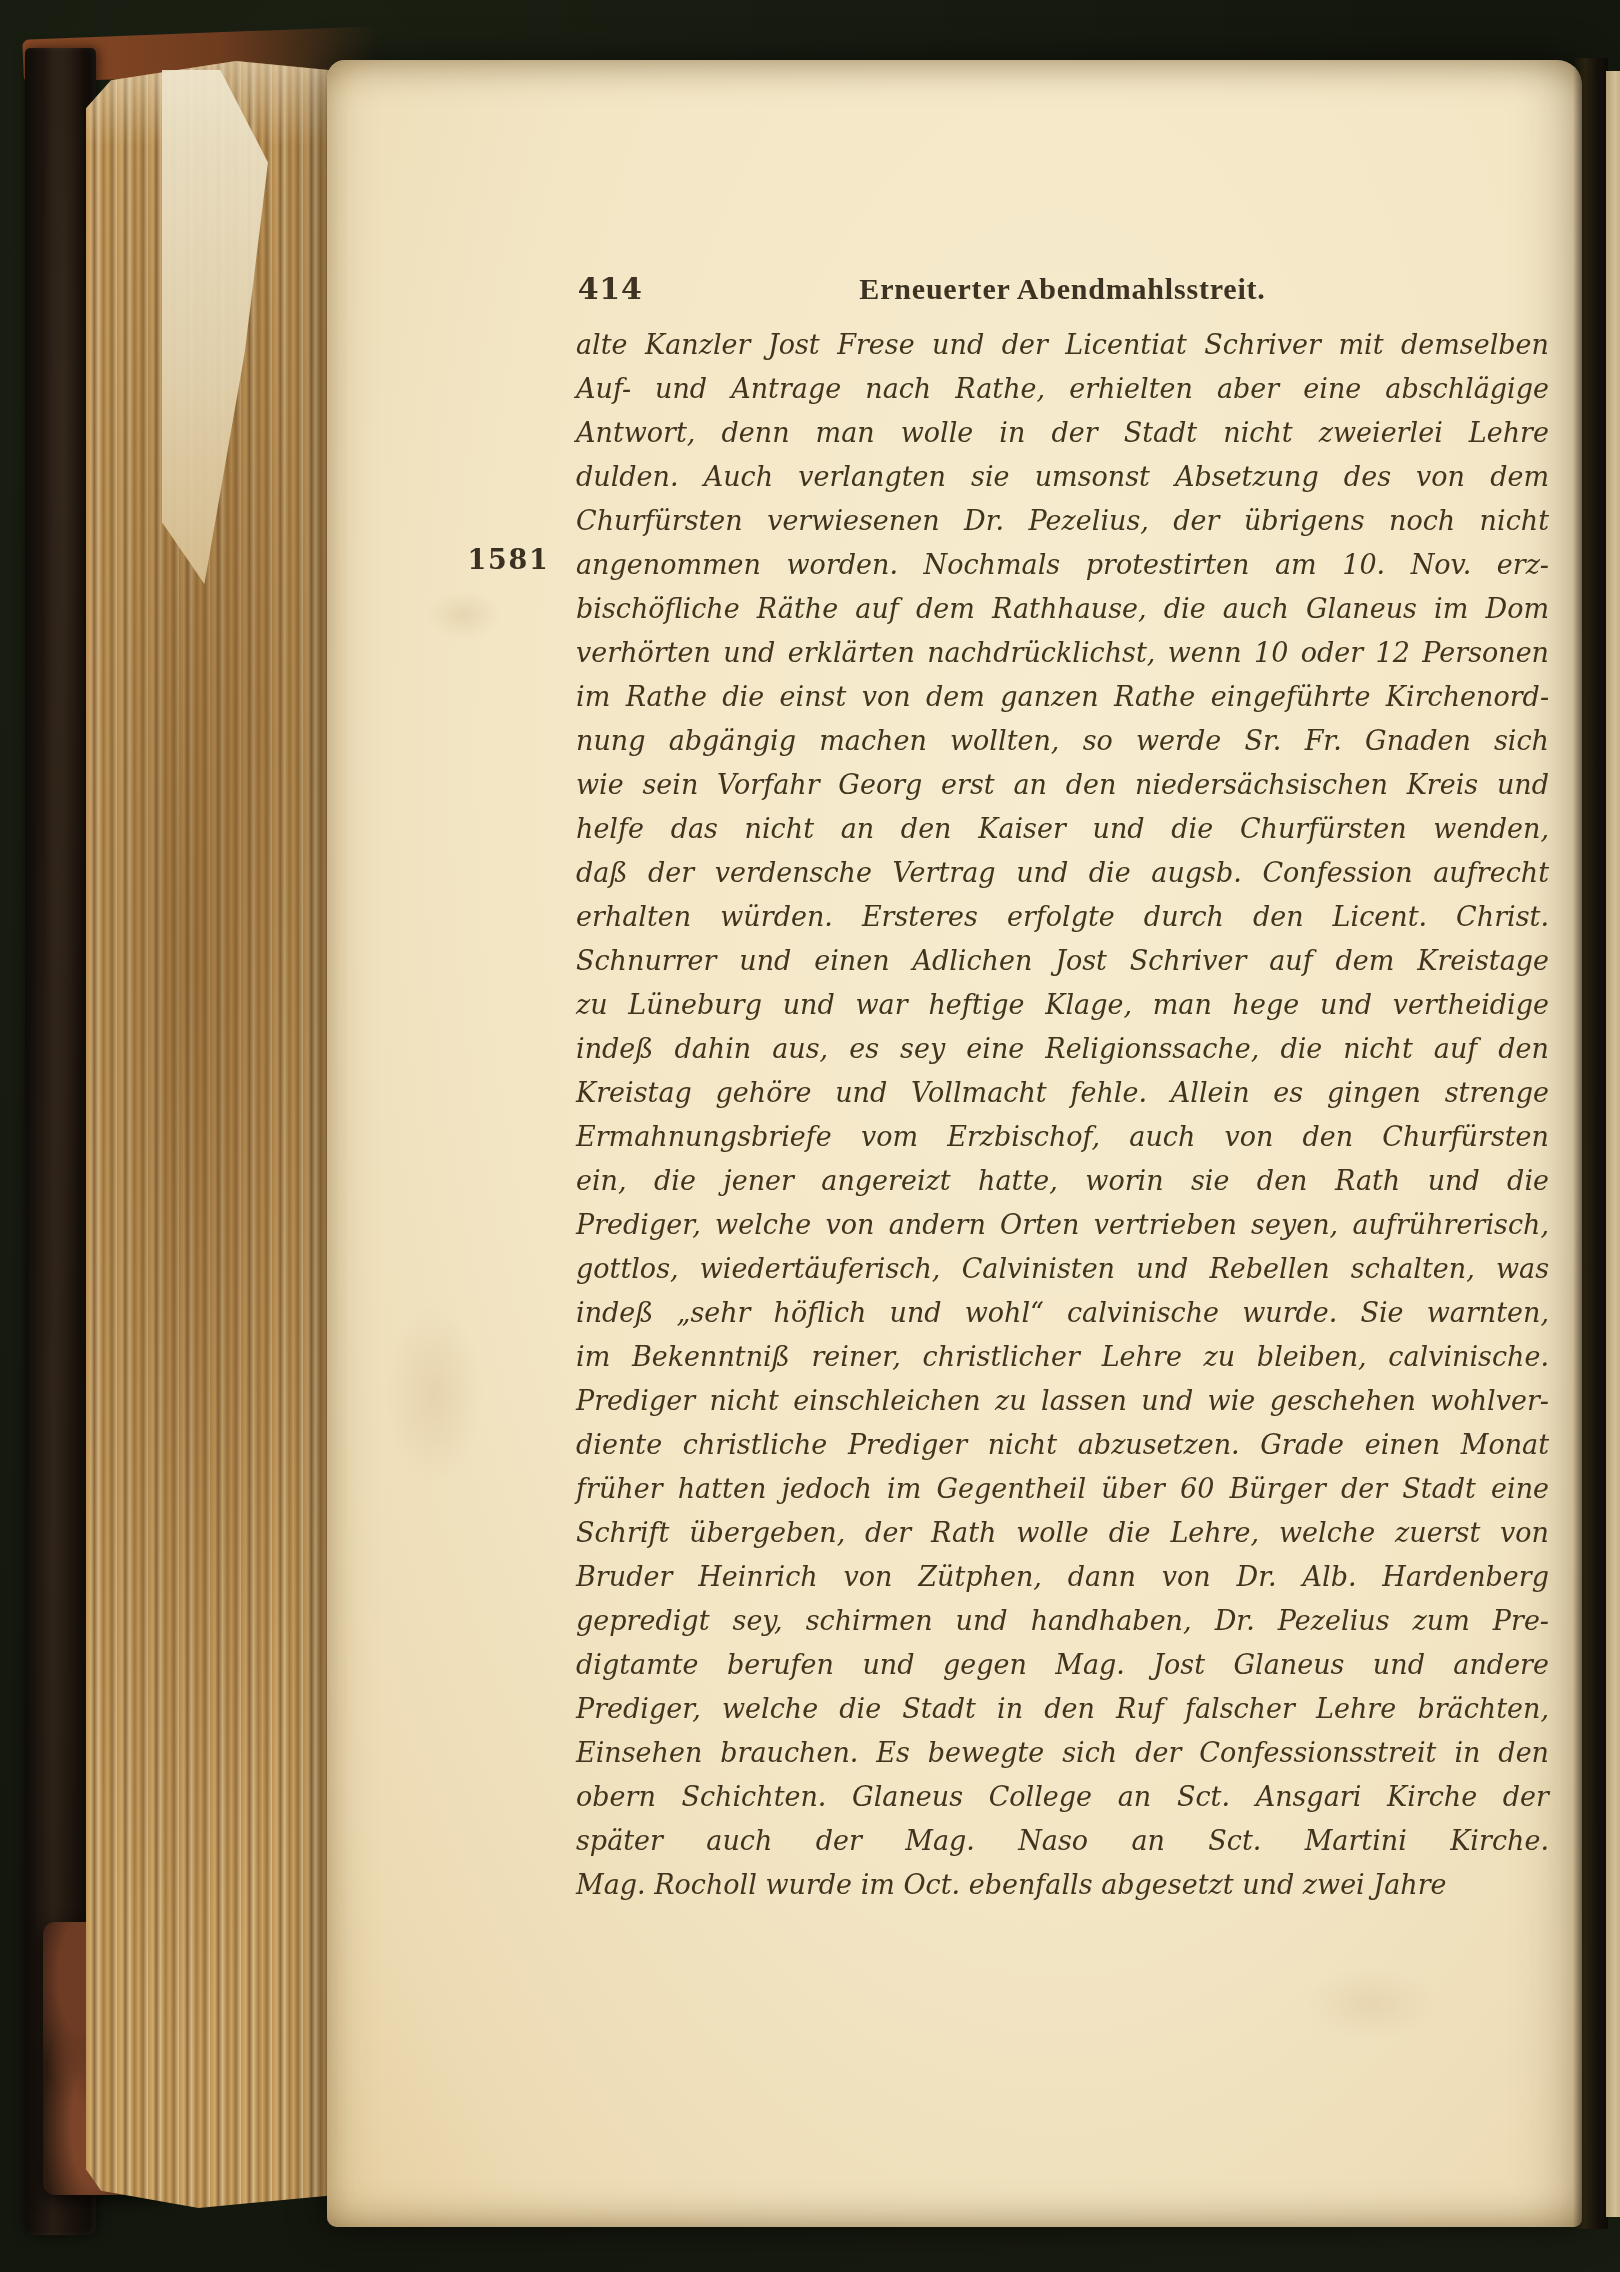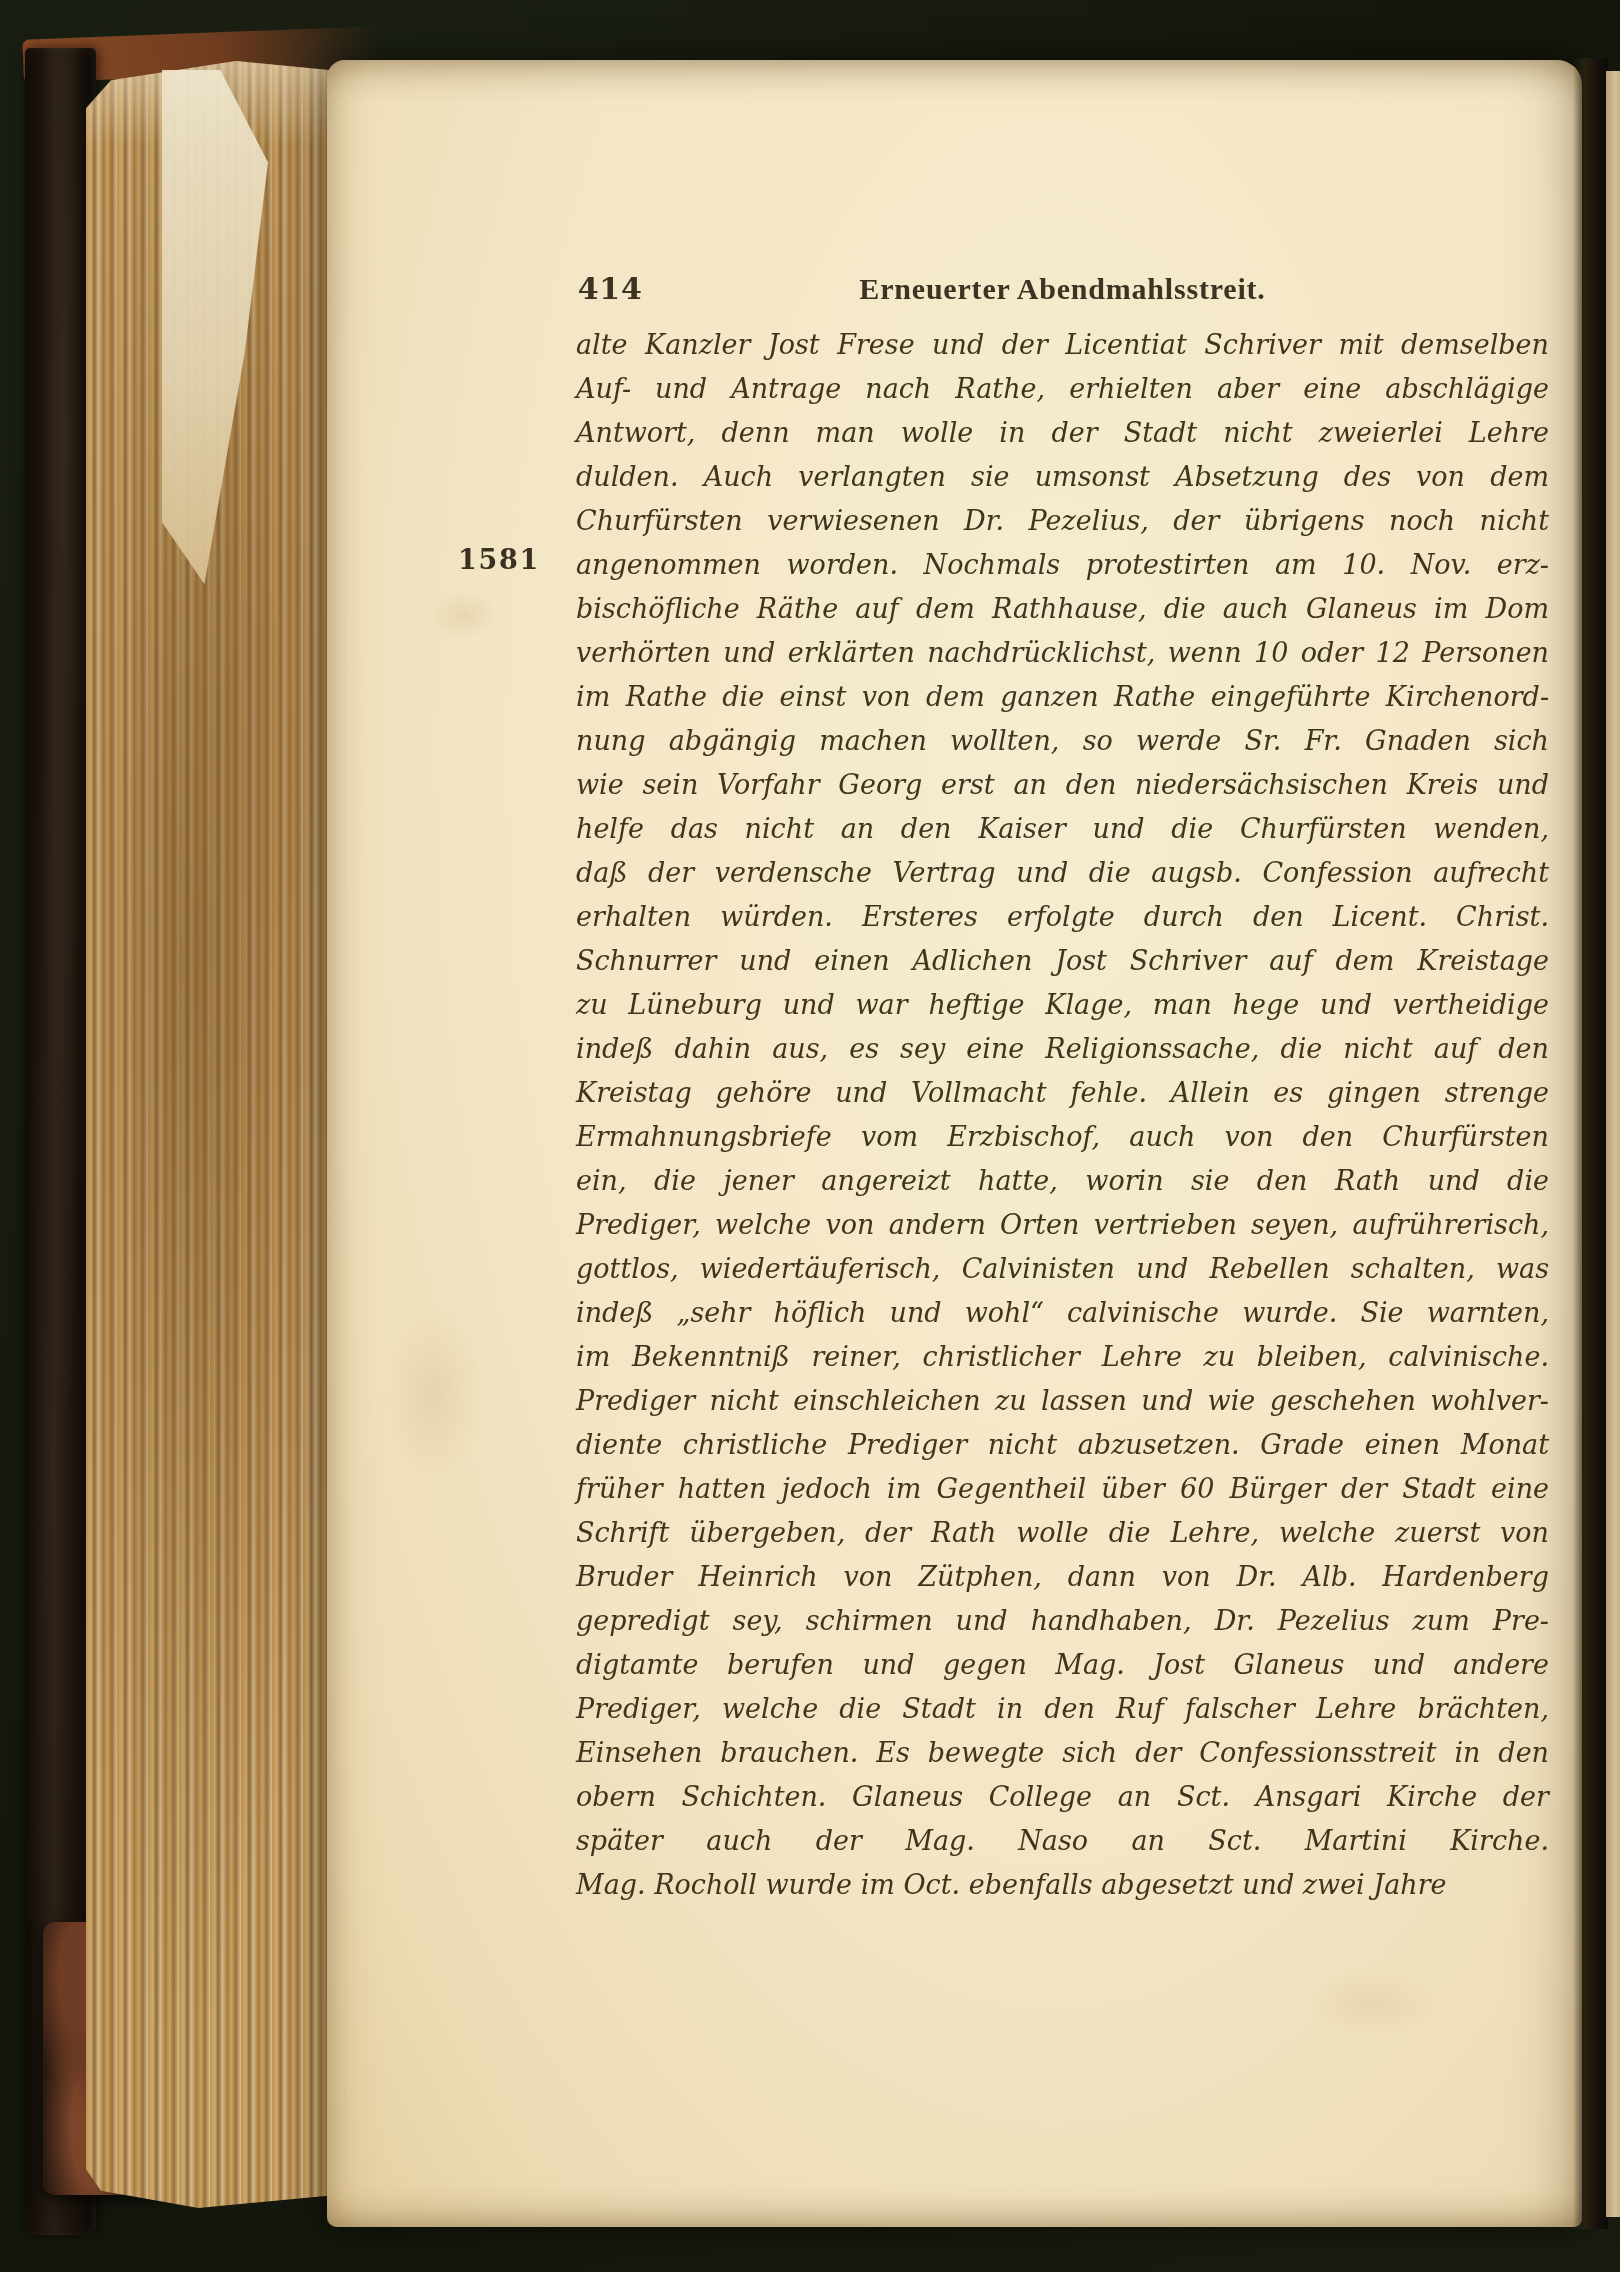--- a/index.html
+++ b/index.html
@@ -103,21 +103,21 @@
     position:absolute;left:249px;top:171px;width:973px;height:41px;
     text-align:center;color:#3d3322;
     font-weight:bold;font-size:30px;letter-spacing:0.8px;margin-top:40px;
   }
   .pagenum{position:absolute;left:1.7px;top:0;font-weight:bold;}
   .runtitle{display:inline-block;font-family:Liberation Serif, serif;}
 
   
   .margin-year{
     position:absolute;left:131px;top:484px;width:101px;
-    text-align:left;font-weight:bold;font-size:27px;color:#3a3122;
+    text-align:center;font-weight:bold;font-size:27px;color:#3a3122;
     letter-spacing:1.7px;
   }
 
   
   .bodytext{
     position:absolute;left:249px;top:263px;width:973px;
     color:#41341f;font-size:27px;line-height:44px;
   }
   .bline{
     text-align:justify;text-align-last:justify;

